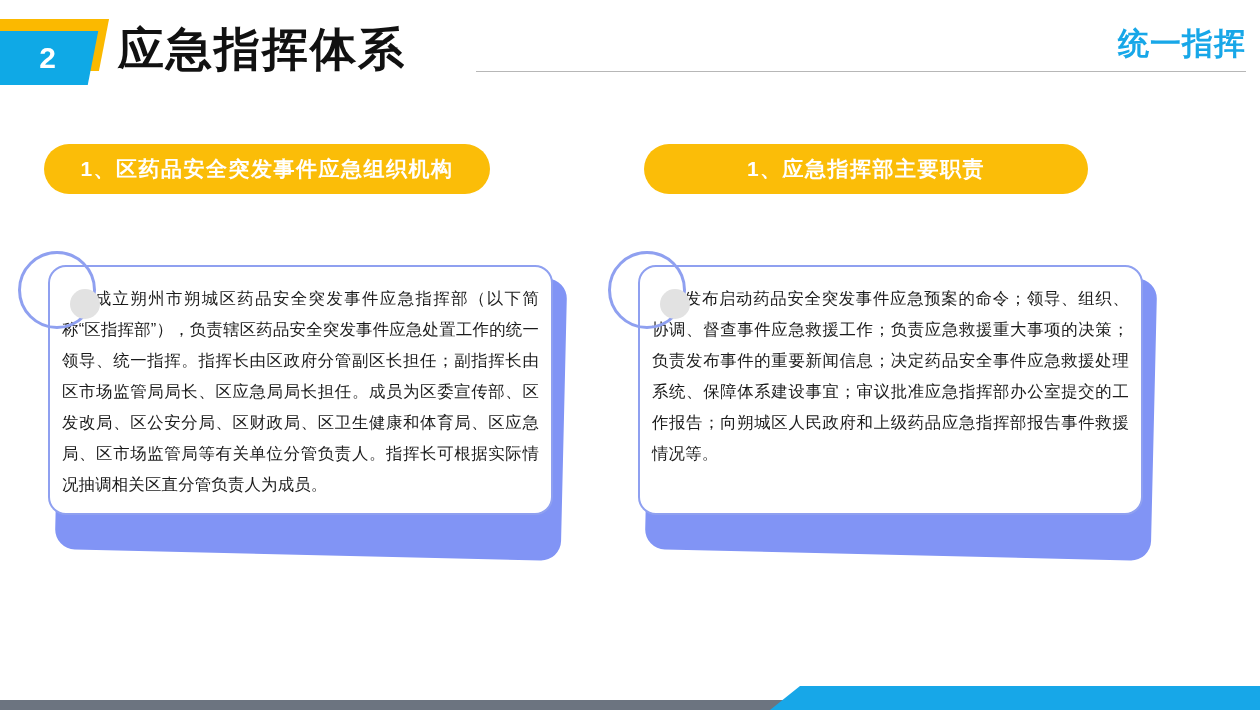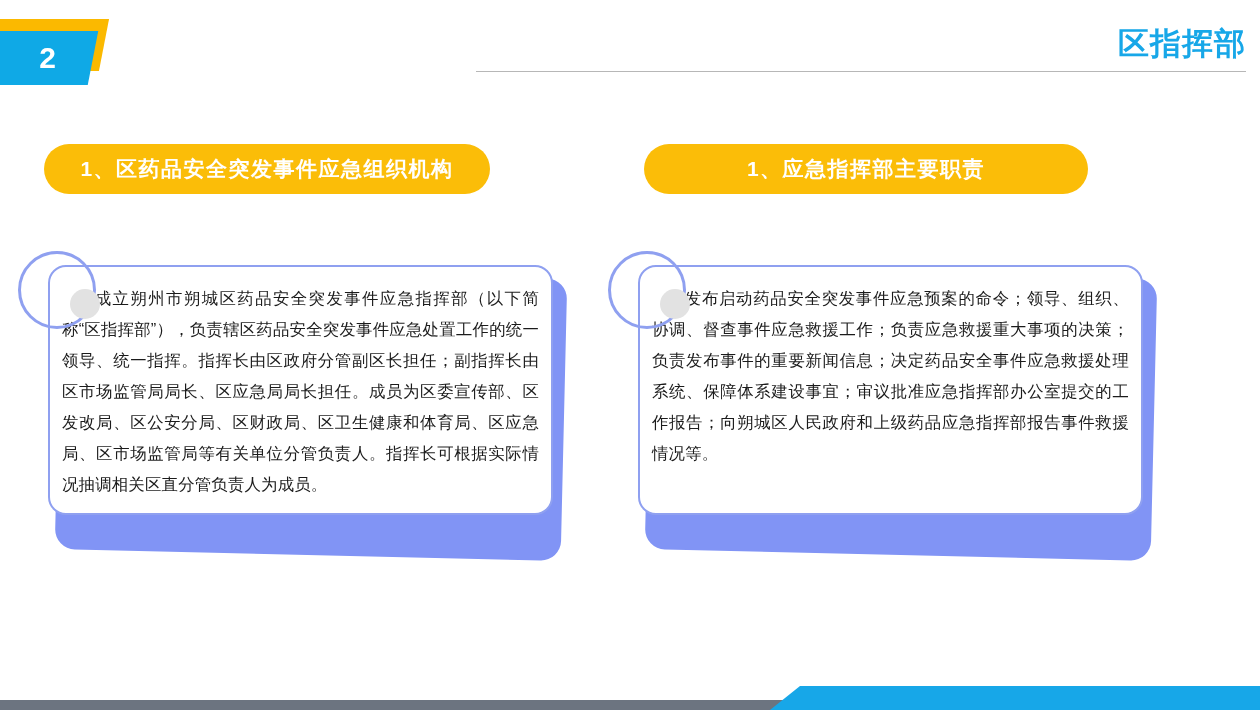--- a/index.html
+++ b/index.html
@@ -189,22 +189,23 @@
   }
 </style>
 </head>
 <body>
 
 <div id="slide">
 
   <div class="hdr-yellow"></div>
   <div class="hdr-blue"></div>
   <div class="hdr-num">2</div>
+  <div class="hdr-title">应急指挥体系</div>
   <div class="hdr-rule"></div>
-  <div class="hdr-brand">区指挥部</div>
+  <div class="hdr-brand">统一指挥</div>
 
   <div class="pill" id="pill-1">1、区药品安全突发事件应急组织机构</div>
   <div class="pill" id="pill-2">1、应急指挥部主要职责</div>
 
   <div class="card-group" id="group-1">
     <div class="backplate"></div>
     <div class="card">
       <div class="card-text">成立朔州市朔城区药品安全突发事件应急指挥部（以下简称“区指挥部”），负责辖区药品安全突发事件应急处置工作的统一领导、统一指挥。指挥长由区政府分管副区长担任；副指挥长由区市场监管局局长、区应急局局长担任。成员为区委宣传部、区发改局、区公安分局、区财政局、区卫生健康和体育局、区应急局、区市场监管局等有关单位分管负责人。指挥长可根据实际情况抽调相关区直分管负责人为成员。</div>
     </div>
     <div class="ring"></div>

